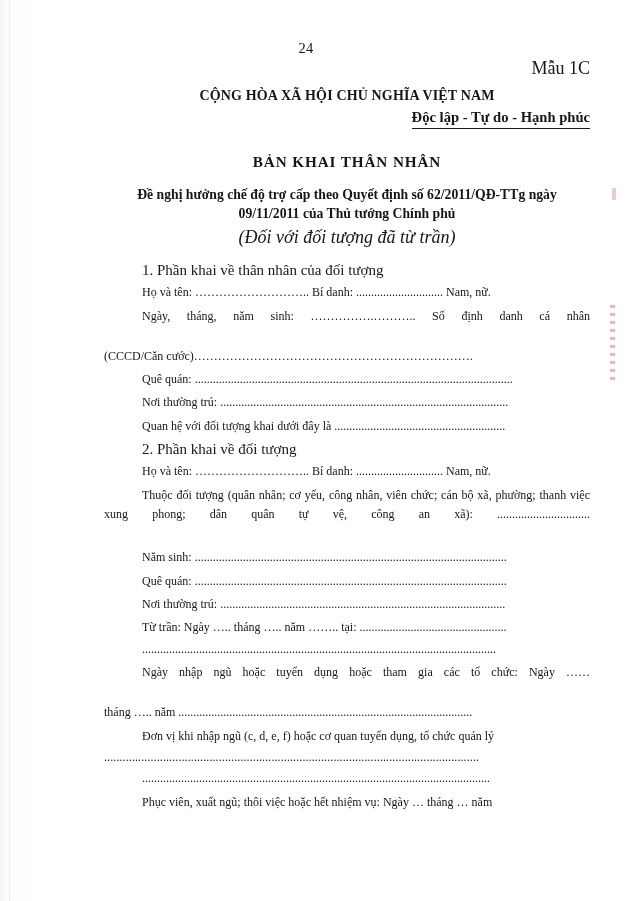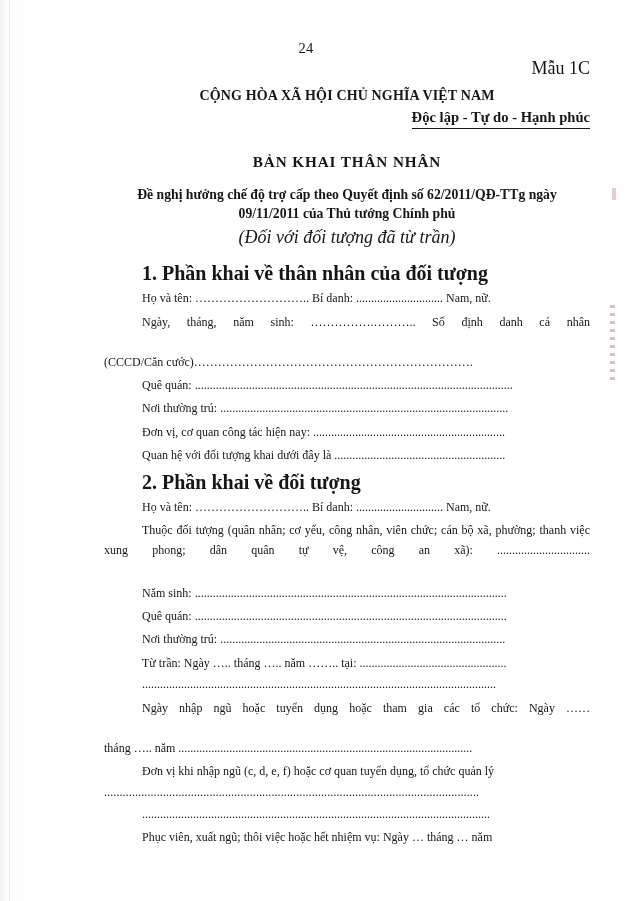--- a/index.html
+++ b/index.html
@@ -126,22 +126,22 @@
   }
   .subtitle-note {
     margin-top: 1px;
     font-size: 18px;
     font-style: italic;
     font-weight: normal;
   }
 
   .section-head {
     margin-top: 12px;
-    font-size: 20px;
-    font-weight: bold;
+    font-size: 15px;
+    font-weight: normal;
     text-indent: 38px;
   }
   .section-head.tight {
     margin-top: 5px;
   }
 
   .line {
     font-size: 12px;
     line-height: 1.62;
     margin-top: 4px;
@@ -200,21 +200,20 @@
       <div class="subtitle-note">(Đối với đối tượng đã từ trần)</div>
     </div>
 
     <div class="section-head">1. Phần khai về thân nhân của đối tượng</div>
 
     <div class="line">Họ và tên: ……………………….. Bí danh: ............................. Nam, nữ.</div>
     <div class="line justify-all">Ngày, tháng, năm sinh: …………….……….. Số định danh cá nhân</div>
     <div class="line noindent tight">(CCCD/Căn cước)…………………………………………………………….</div>
     <div class="line">Quê quán: ..........................................................................................................</div>
     <div class="line">Nơi thường trú: ................................................................................................</div>
-    <div class="line">Đơn vị, cơ quan công tác hiện nay: ................................................................</div>
     <div class="line">Quan hệ với đối tượng khai dưới đây là .........................................................</div>
 
     <div class="section-head tight">2. Phần khai về đối tượng</div>
 
     <div class="line">Họ và tên: ……………………….. Bí danh: ............................. Nam, nữ.</div>
     <div class="line justify-all">Thuộc đối tượng (quân nhân; cơ yếu, công nhân, viên chức; cán bộ xã, phường; thanh việc xung phong; dân quân tự vệ, công an xã): ...............................</div>
     <div class="line">Năm sinh: ........................................................................................................</div>
     <div class="line">Quê quán: ........................................................................................................</div>
     <div class="line">Nơi thường trú: ...............................................................................................</div>
     <div class="line">Từ trần: Ngày ….. tháng ….. năm …….. tại: .................................................</div>

